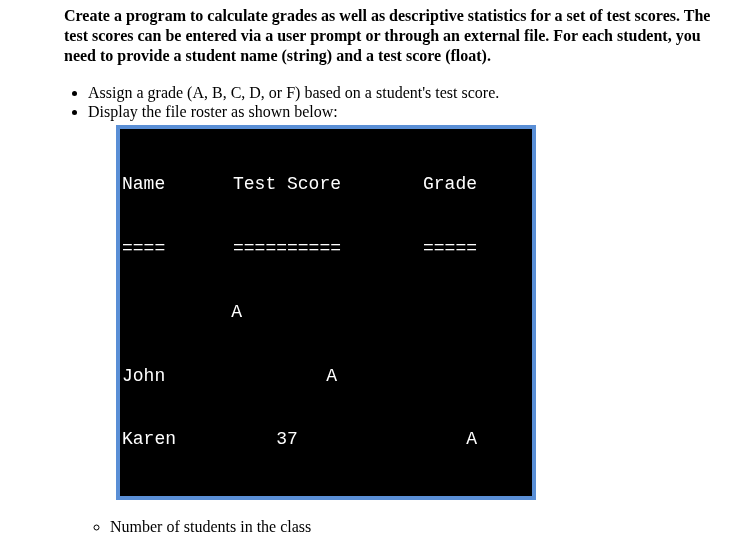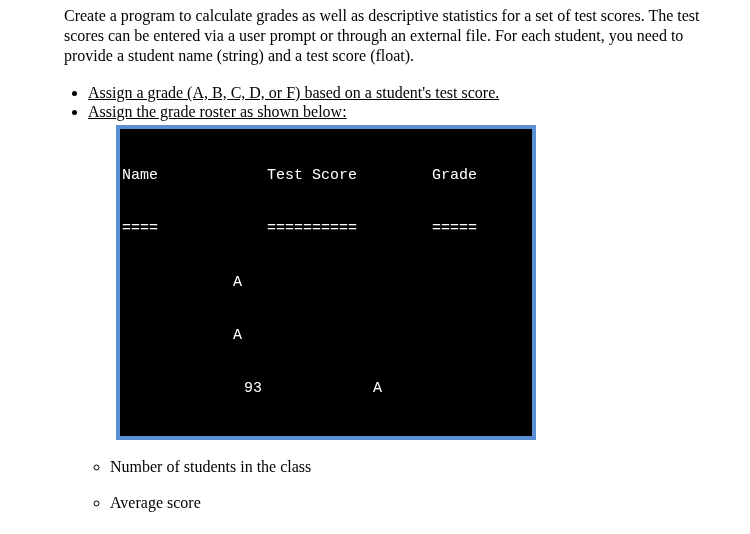--- a/index.html
+++ b/index.html
@@ -8,86 +8,88 @@
     background: #ffffff;
     font-family: "Times New Roman", Times, serif;
     font-size: 16px;
     color: #000;
   }
   .page {
     width: 750px;
     box-sizing: border-box;
     padding: 6px 26px 20px 64px;
   }
-  p { margin: 0 0 6px 0; line-height: 1.25; }
+  p { margin: 0 0 6px 0; line-height: 1.25; font-weight: bold; }
   .sp { height: 10px; }
   ul.bullets {
     list-style-type: disc;
     margin: 2px 0 4px 0;
     padding-left: 24px;
   }
-  ul.bullets > li { margin: 1px 0; text-decoration: underline; }
+  ul.bullets > li { margin: 1px 0; }
   ul.sub {
     list-style-type: circle;
     margin: 2px 0 4px 0;
     padding-left: 46px;
   }
   ul.sub > li { margin: 18px 0; }
   .console {
     background: #000000;
     color: #ffffff;
     font-family: "Courier New", Courier, monospace;
-    font-size: 15px;
+    font-size: 18px;
     line-height: 1.18;
     border: 4px solid #5a8fd6;
     padding: 3px 6px 3px 2px;
     box-sizing: border-box;
     white-space: pre;
     overflow: hidden;
   }
   .console1 { width: 420px; margin: 4px 0 14px 52px; }
   .row { display: flex; }
   .c-name { width: 95px; }
-  .c-score { width: 140px; text-align: right; }
+  .c-score { width: 140px; text-align: center; }
   .c-grade { width: 120px; text-align: right; }
 </style>
 </head>
 <body>
 
 <div class="page">
 
   <p>Create a program to calculate grades as well as descriptive statistics for a set of test scores.   The test scores can be entered via a user prompt or through an external file.  For each student, you need to provide a student name (string) and a test score (float).</p>
 
   <div class="sp"></div>
 
 
   <ul class="bullets">
     <li>Assign a grade (A, B, C, D, or F) based on a student's test score.</li>
-    <li>Assign the grade roster as shown below:</li>
+    <li>Display the file roster as shown below:</li>
   </ul>
 
   <div class="console console1">
     <div class="row">
       <span class="c-name">Name</span>
       <span class="c-score">Test Score</span>
       <span class="c-grade">Grade</span>
     </div>
     <div class="row">
       <span class="c-name">====</span>
       <span class="c-score">==========</span>
       <span class="c-grade">=====</span>
     </div>
     <div class="row">
       <span class="c-grade">A</span>
     </div>
     <div class="row">
+      <span class="c-name">John</span>
       <span class="c-grade">A</span>
     </div>
     <div class="row">
-      <span class="c-score">93</span>
+      <span class="c-name">Karen</span>
+      <span class="c-score">37</span>
       <span class="c-grade">A</span>
     </div>
   </div>
 
   <ul class="sub">
     <li>Number of students in the class</li>
     <li>Average score</li>
 
   </ul>
 

